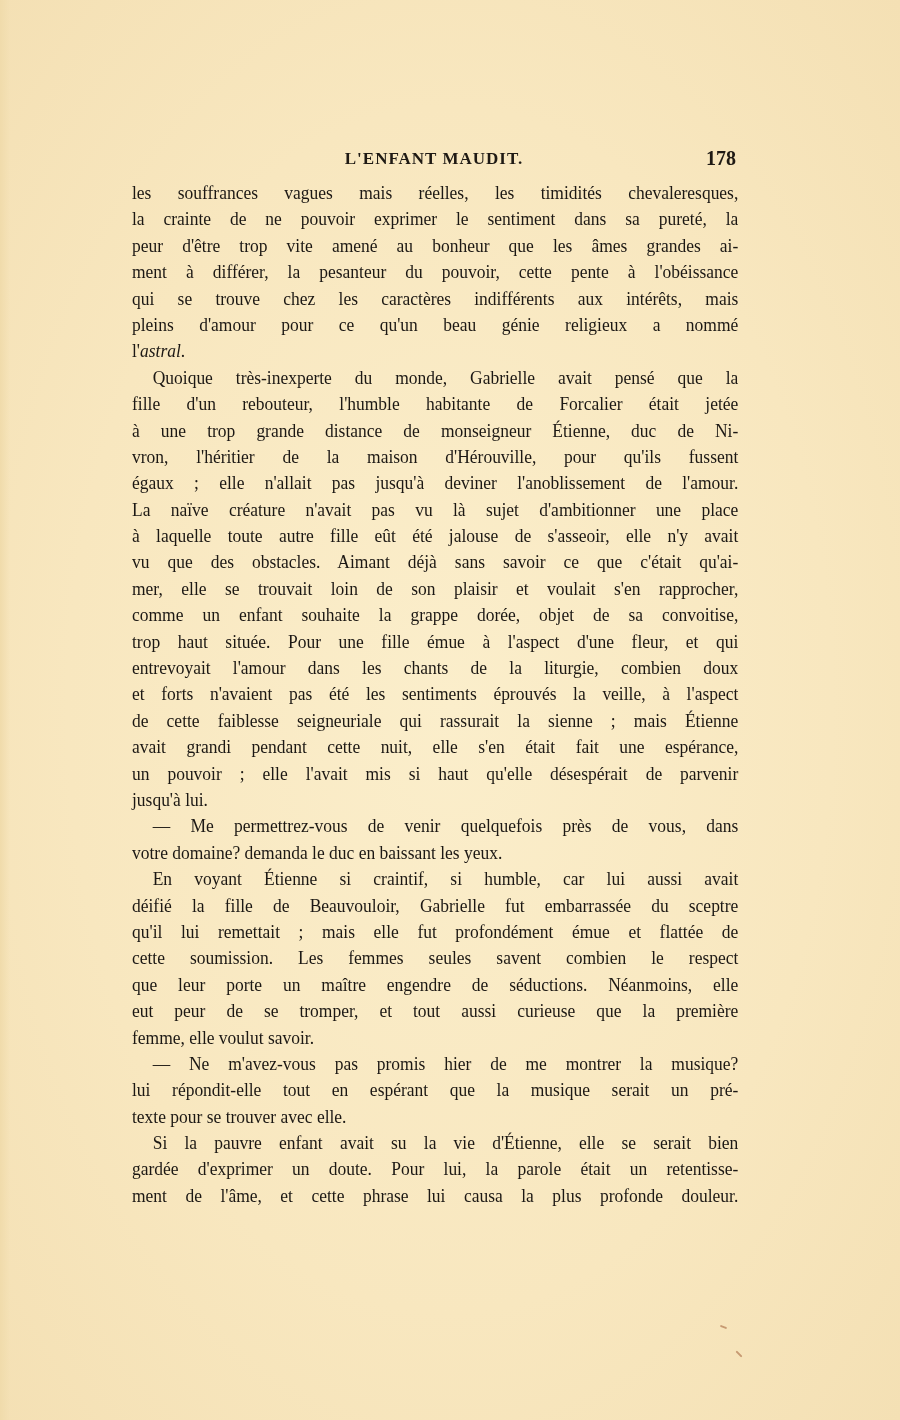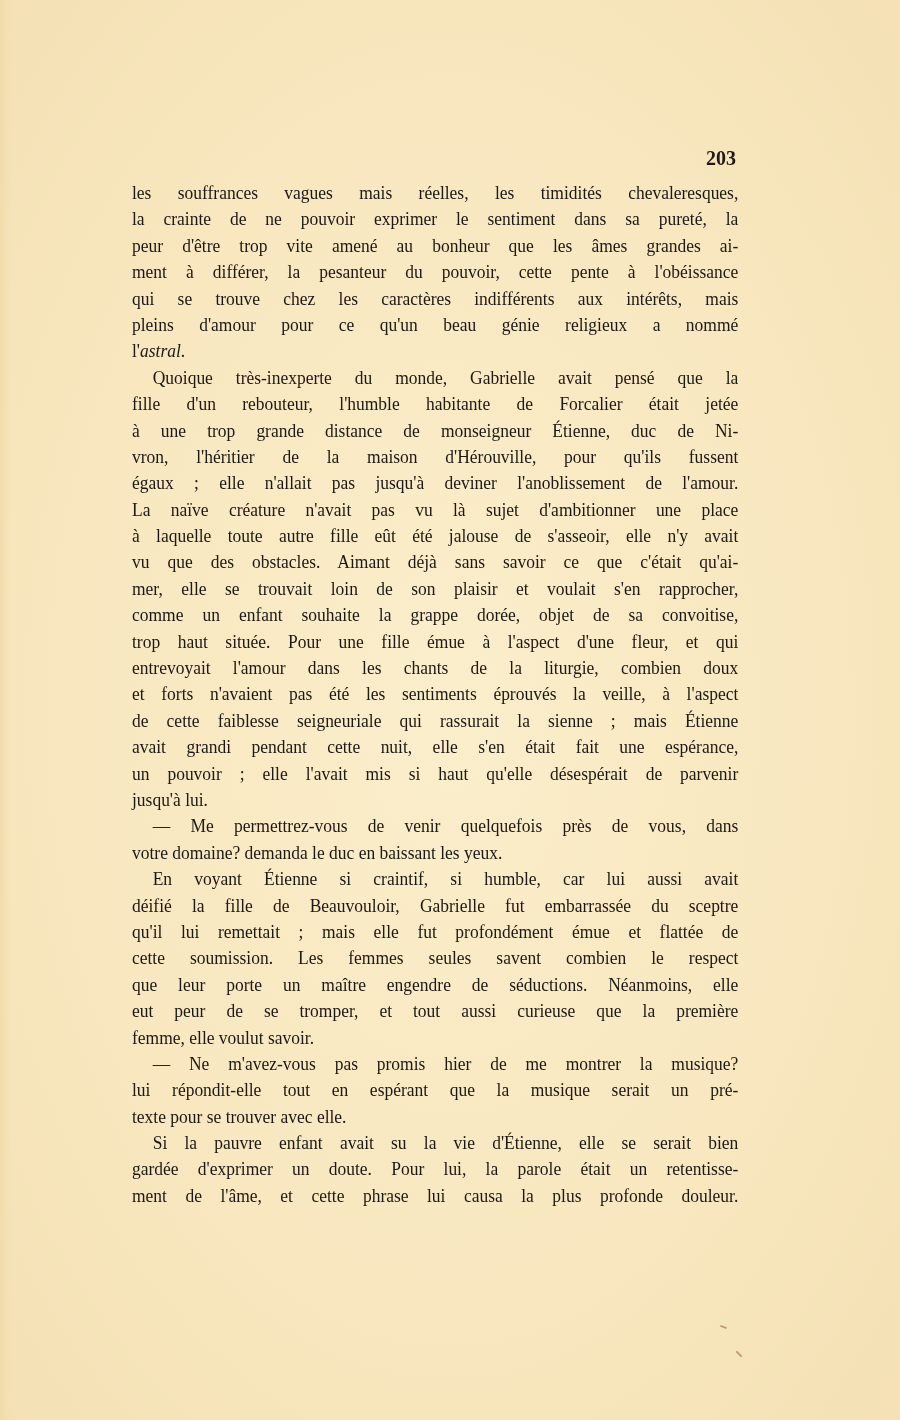--- a/index.html
+++ b/index.html
@@ -54,21 +54,22 @@
   em { font-style: italic; }
   .speck { position: absolute; background: #c79a72; border-radius: 1px; }
 </style>
 </head>
 <body>
 
 <div class="page">
   <div class="edge-left"></div>
 
   <div class="running-head">
-    <div class="page-number">203</div>
+    <div class="running-title">L'ENFANT MAUDIT.</div>
+    <div class="page-number">178</div>
   </div>
 
   <div class="body-text">
 
     <div>
       <span class="line">les souffrances vagues mais réelles, les timidités chevaleresques,</span>
       <span class="line">la crainte de ne pouvoir exprimer le sentiment dans sa pureté, la</span>
       <span class="line">peur d'être trop vite amené au bonheur que les âmes grandes ai-</span>
       <span class="line">ment à différer, la pesanteur du pouvoir, cette pente à l'obéissance</span>
       <span class="line">qui se trouve chez les caractères indifférents aux intérêts, mais</span>

